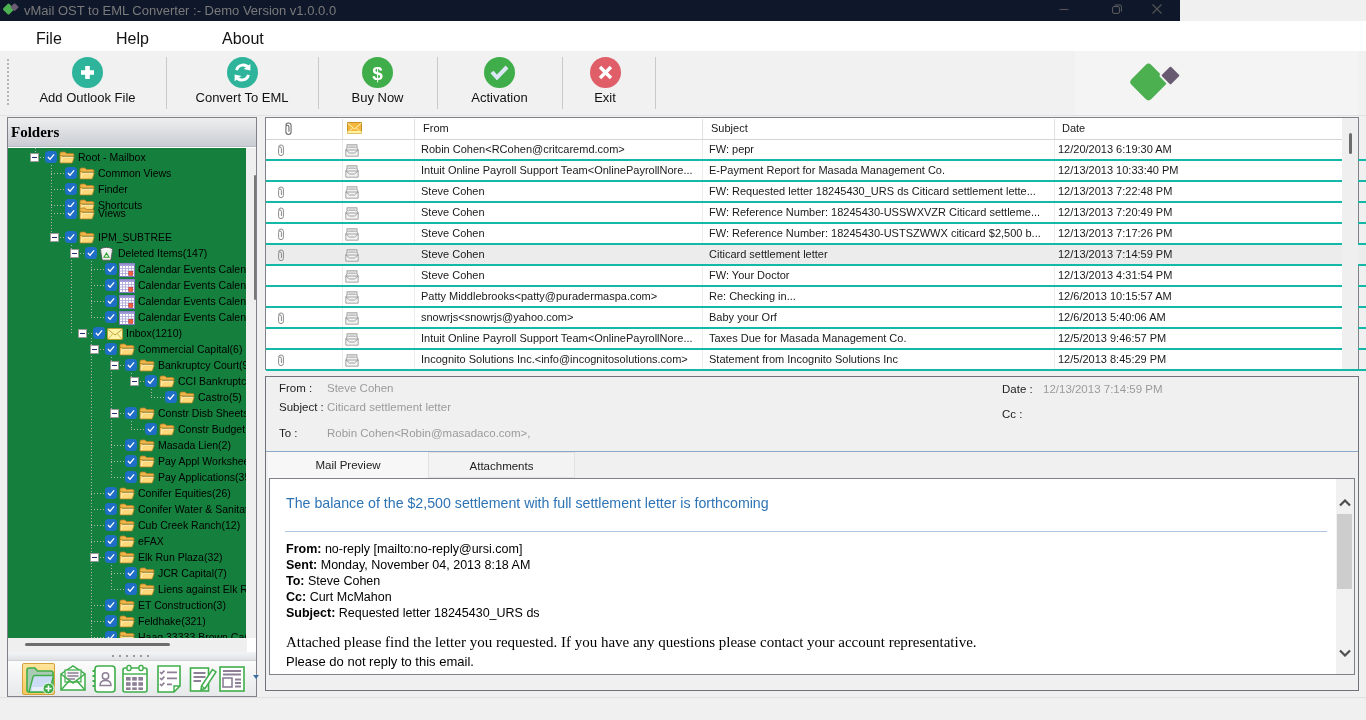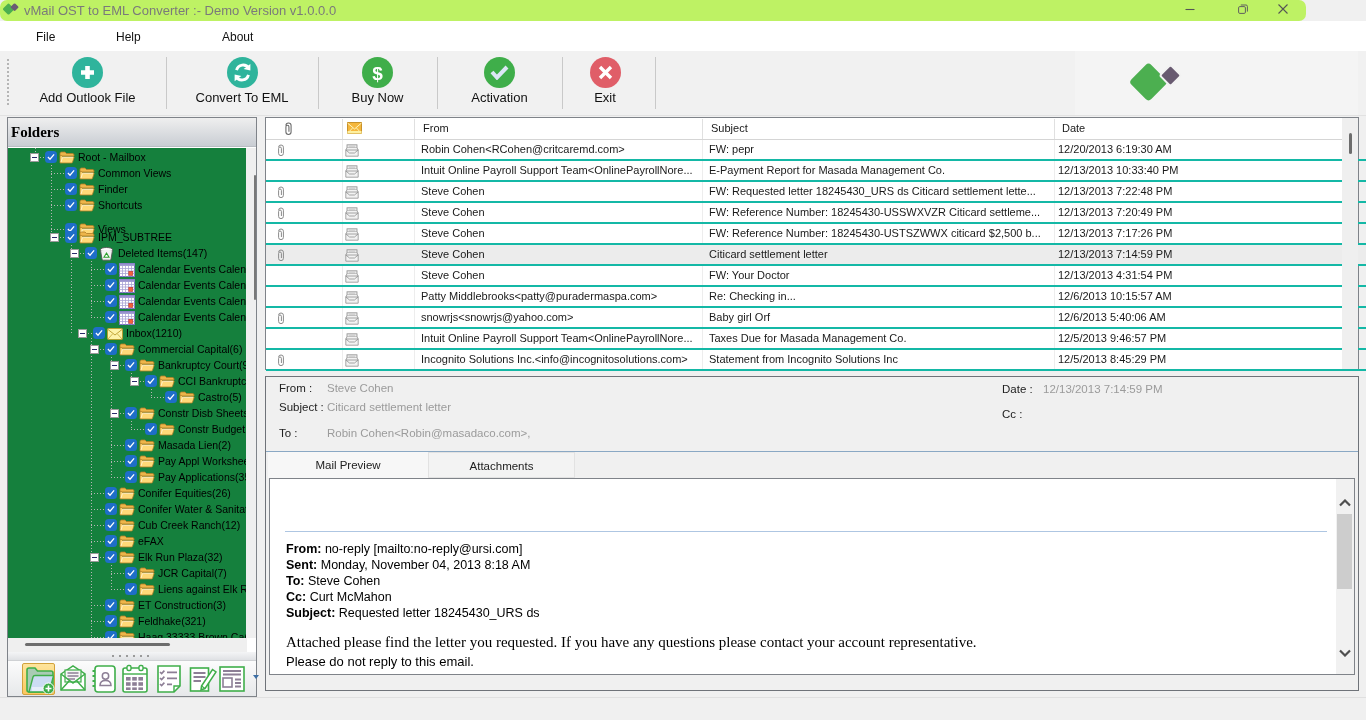--- a/index.html
+++ b/index.html
@@ -1,27 +1,27 @@
 <!DOCTYPE html>
 <html><head>
 <meta charset="utf-8">
 <style>
 * { margin:0; padding:0; box-sizing:border-box; }
 html,body { width:1366px; height:720px; overflow:hidden; }
 body { font-family:"Liberation Sans", sans-serif; background:#f0f0f0; position:relative; font-size:12px; color:#1a1a1a; }
 .abs { position:absolute; }
 
 
-#titlebar { position:absolute; left:0; top:0; width:1306px; height:21px; background:#bef264;border-radius:7px; }
+#titlebar { position:absolute; left:0; top:0; width:1180px; height:21px; background:#0f172a; }
 #titletext { position:absolute; left:24px; top:3px; font-size:13px; color:#7a7a7a; }
 .winbtn { position:absolute; top:0; width:34px; height:21px; color:#555; font-size:13px; text-align:center; line-height:20px; }
 
 
 #menubar { position:absolute; left:0; top:21px; width:1366px; height:30px; background:#ffffff; }
-.menuitem { position:absolute; top:9px; font-size:12px; color:#111;text-align:right; }
+.menuitem { position:absolute; top:9px; font-size:16px; color:#111;text-align:right; }
 
 
 #toolbar { position:absolute; left:0; top:51px; width:1366px; height:65px; background:#f1f1f1; border-bottom:1px solid #e2e2e2; }
 .tbtn { position:absolute; top:0; height:64px; text-align:center; }
 .tcircle { width:31px; height:31px; border-radius:50%; margin:6px auto 2px auto; position:relative; }
 .tlabel { font-size:13px; color:#111; margin-top:0px; }
 .tsep { position:absolute; top:6px; width:1px; height:52px; background:#c9c9c9; }
 #grip { position:absolute; left:7px; top:8px; width:2px; height:48px;
   background-image:repeating-linear-gradient(to bottom,#b5b5b5 0 2px,transparent 2px 4px); }
 
@@ -223,21 +223,21 @@
             <path d="M1 4 L3.4 6.5 L8 1" fill="none" stroke="#fff" stroke-width="1.4"></path>
           </svg>
         </div>
         <svg class="abs" style="left:71px;top:1px" width="16" height="13" viewBox="0 0 16 13">
 <path d="M1 2.5 Q1 1 2.5 1 L6 1 L7.5 2.5 L13.5 2.5 Q15 2.5 15 4 L15 5 L1 5 Z" fill="#edb54a" stroke="#b07d25" stroke-width="0.8"></path>
 <path d="M1 12 L1 4.6 Q3.2 4.2 3.8 5.8 L14.9 5.8 Q15.3 5.8 15.1 6.5 L13.5 11.3 Q13.3 12 12.5 12 Z" fill="#ffd978" stroke="#b07d25" stroke-width="0.8"></path>
 <path d="M2 11 L3.4 6.8 Q3.6 6.3 4.2 6.3 L14 6.3" fill="none" stroke="#fff3cf" stroke-width="0.9"></path>
 </svg>
         <span class="lbl" style="left:90px">Shortcuts</span>
       </div>
-      <div class="trow" style="left:0;top:74px;width:239px">
+      <div class="trow" style="left:0;top:58px;width:239px">
         <div class="abs" style="left:43px;top:7px;width:13px;height:1px;background-image:repeating-linear-gradient(to right,#b5b5b5 0 1px,transparent 1px 3px)"></div>
         <div class="abs" style="left:57px;top:1px;width:12px;height:12px;background:#1e6ec8;border-radius:3.5px">
           <svg class="abs" style="left:2px;top:2px" width="8" height="8" viewBox="0 0 9 8">
             <path d="M1 4 L3.4 6.5 L8 1" fill="none" stroke="#fff" stroke-width="1.4"></path>
           </svg>
         </div>
         <svg class="abs" style="left:71px;top:1px" width="16" height="13" viewBox="0 0 16 13">
 <path d="M1 2.5 Q1 1 2.5 1 L6 1 L7.5 2.5 L13.5 2.5 Q15 2.5 15 4 L15 5 L1 5 Z" fill="#edb54a" stroke="#b07d25" stroke-width="0.8"></path>
 <path d="M1 12 L1 4.6 Q3.2 4.2 3.8 5.8 L14.9 5.8 Q15.3 5.8 15.1 6.5 L13.5 11.3 Q13.3 12 12.5 12 Z" fill="#ffd978" stroke="#b07d25" stroke-width="0.8"></path>
 <path d="M2 11 L3.4 6.8 Q3.6 6.3 4.2 6.3 L14 6.3" fill="none" stroke="#fff3cf" stroke-width="0.9"></path>
@@ -853,21 +853,21 @@
         <svg class="abs" style="left:11px;top:4px" width="8" height="13" viewBox="0 0 8 13">
 <path d="M1.6 3.2 Q1.6 1 4 1 Q6.4 1 6.4 3.2 L6.4 9.4 Q6.4 11.6 4 11.6 Q1.6 11.6 1.6 9.4 L1.6 4.4 Q1.6 3 3 3 Q4.4 3 4.4 4.4 L4.4 9" fill="none" stroke="#8a8a8a" stroke-width="1"></path>
 </svg>
         <svg class="abs" style="left:79px;top:4px" width="14" height="13" viewBox="0 0 14 13">
 <rect x="2" y="0.8" width="10" height="3" fill="#e8e8e8" stroke="#909090" stroke-width="0.8"></rect>
 <path d="M2 3.8 L0.8 6 L0.8 12.2 L13.2 12.2 L13.2 6 L12 3.8" fill="#f2f2f2" stroke="#909090" stroke-width="0.8"></path>
 <path d="M0.8 6 L13.2 6 M0.8 6 L4.5 9 L9.5 9 L13.2 6" fill="none" stroke="#909090" stroke-width="0.8"></path>
 <path d="M4 2.2 H10 M4 3.2 H10" stroke="#b5b5b5" stroke-width="0.5"></path>
 </svg>
         <div class="cfrom">snowrjs&lt;snowrjs@yahoo.com&gt;</div>
-        <div class="csubj">Baby girl Orf</div>
+        <div class="csubj">Baby your Orf</div>
         <div class="cdate">12/6/2013 5:40:06 AM</div>
       </div>
       <div class="lrow" style="top:211px;">
         <svg class="abs" style="left:79px;top:4px" width="14" height="13" viewBox="0 0 14 13">
 <rect x="2" y="0.8" width="10" height="3" fill="#e8e8e8" stroke="#909090" stroke-width="0.8"></rect>
 <path d="M2 3.8 L0.8 6 L0.8 12.2 L13.2 12.2 L13.2 6 L12 3.8" fill="#f2f2f2" stroke="#909090" stroke-width="0.8"></path>
 <path d="M0.8 6 L13.2 6 M0.8 6 L4.5 9 L9.5 9 L13.2 6" fill="none" stroke="#909090" stroke-width="0.8"></path>
 <path d="M4 2.2 H10 M4 3.2 H10" stroke="#b5b5b5" stroke-width="0.5"></path>
 </svg>
         <div class="cfrom">Intuit Online Payroll Support Team&lt;OnlinePayrollNore...</div>
@@ -901,20 +901,21 @@
   <span class="dvalue" style="left:61px;top:24px">Citicard settlement letter</span>
   <span class="dlabel" style="left:13px;top:50px">To :</span>
   <span class="dvalue" style="left:61px;top:50px">Robin Cohen&lt;Robin@masadaco.com&gt;,</span>
   <span class="dlabel" style="left:736px;top:6px">Date :</span>
   <span class="dvalue" style="left:777px;top:6px">12/13/2013 7:14:59 PM</span>
   <span class="dlabel" style="left:736px;top:31px">Cc :</span>
   <div id="tabline"></div>
   <div class="tab" id="tab1">Mail Preview</div>
   <div class="tab" id="tab2">Attachments</div>
   <div id="preview">
+    <div class="abs" style="left:16px;top:16px;font-size:14.2px;color:#2e74b5">The balance of the $2,500 settlement with full settlement letter is forthcoming</div>
     <div class="abs" style="left:15px;top:52px;width:1042px;height:1px;background:#aec6e2"></div>
     <div class="abs" style="left:16px;top:62px;font-size:12.5px;line-height:16px;color:#000">
       <b>From:</b> no-reply [mailto:no-reply@ursi.com]<br>
       <b>Sent:</b> Monday, November 04, 2013 8:18 AM<br>
       <b>To:</b> Steve Cohen<br>
       <b>Cc:</b> Curt McMahon<br>
       <b>Subject:</b> Requested letter 18245430_URS ds
     </div>
     <div class="abs" style="left:16px;top:155px;font-size:15px;font-family:'Liberation Serif',serif;color:#000">Attached please find the letter you requested. If you have any questions please contact your account representative.</div>
     <div class="abs" style="left:16px;top:175px;font-size:13px;color:#000">Please do not reply to this email.</div>

